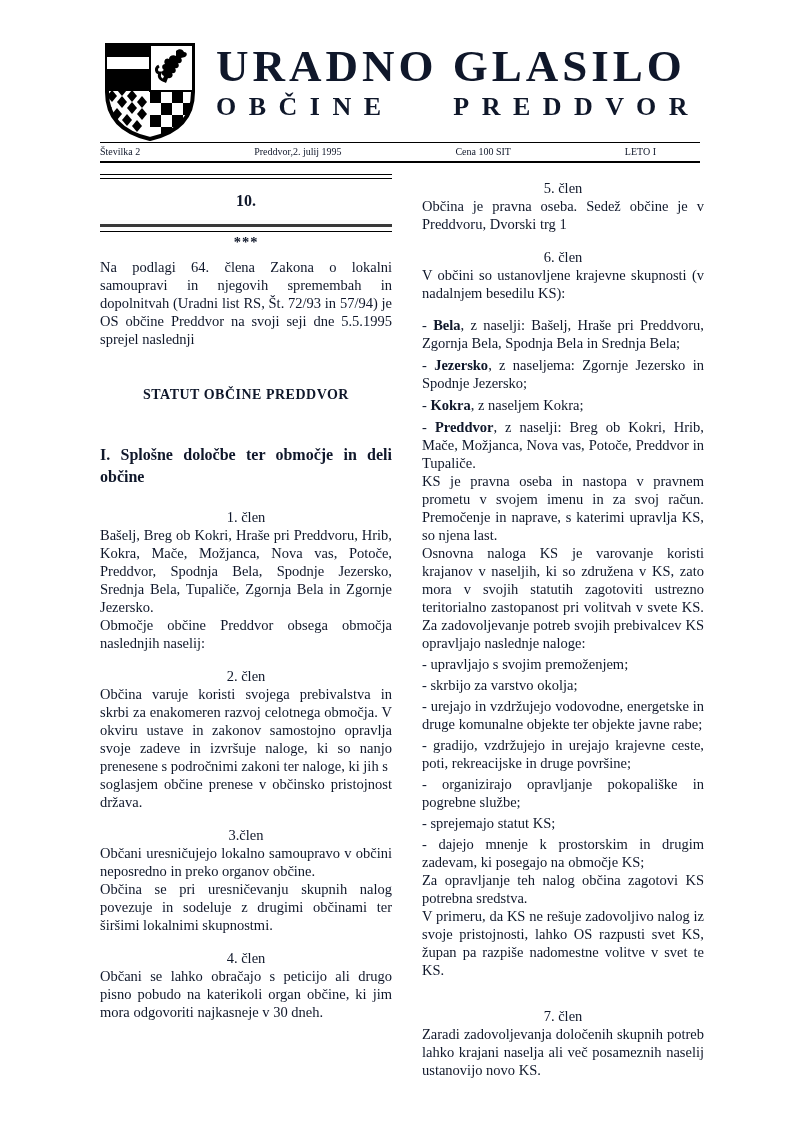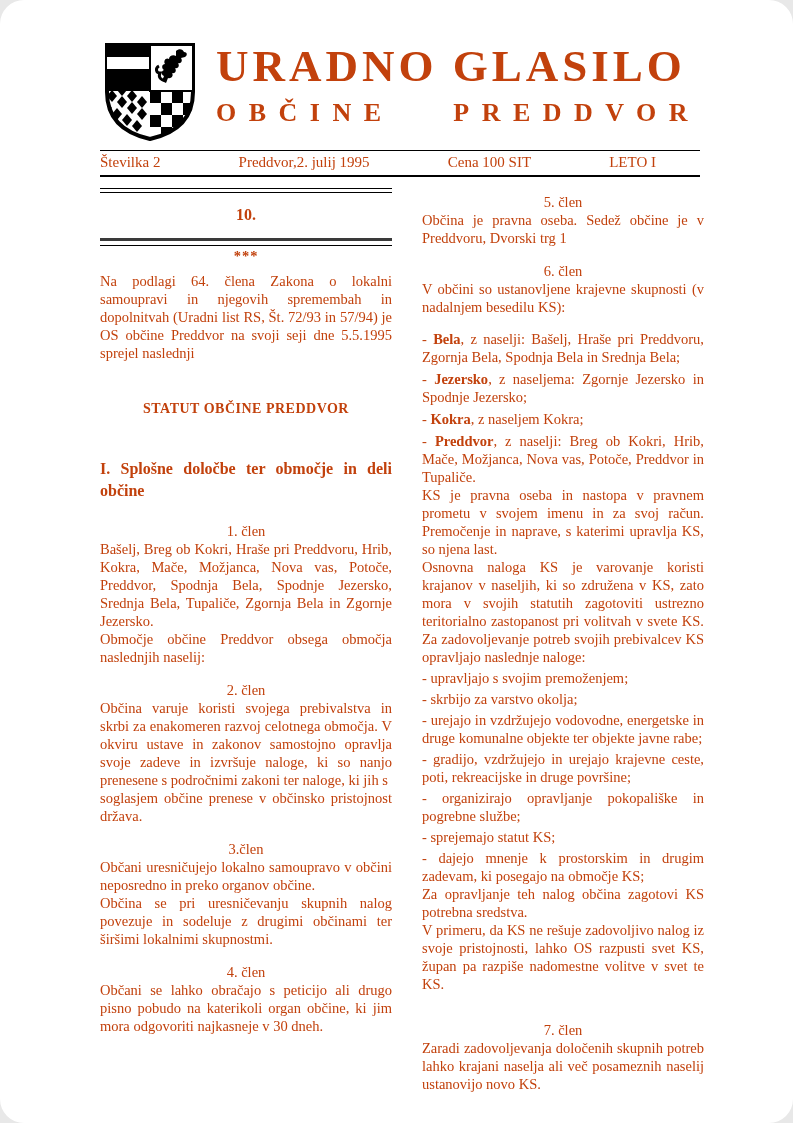--- a/index.html
+++ b/index.html
@@ -1,39 +1,38 @@
 <!DOCTYPE html>
 <html><head>
 <meta charset="utf-8">
 <style>
   html,body{margin:0;padding:0;background:#e8e8e8;}
   .page{
-    width:793px;height:1123px;background:#ffffff;color:#c2410c;
+    width:793px;height:1123px;background:#ffffff;color:#0f172a;
     font-family:"Liberation Serif","DejaVu Serif",serif;
     position:relative;overflow:hidden;box-sizing:border-box;
     padding:40px 93px 0 100px;
-    border-radius:24px;
   }
   
   .mast-top{display:flex;align-items:flex-start;gap:16px;}
   .coa{width:100px;height:102px;flex:0 0 auto;}
   .mast-titles{flex:1;padding-top:2px;}
   .mast-title{
     font-size:45px;font-weight:bold;letter-spacing:4px;
     white-space:nowrap;line-height:1.1;
   }
   .mast-subtitle{
     display:flex;justify-content:space-between;
-    font-size:26px;font-weight:bold;margin-top:6px;
+    font-size:26px;font-weight:bold;
   }
   .mast-subtitle span{letter-spacing:0.48em;}
   .info-bar{
-    margin-top:8px;border-top:1px solid #000;border-bottom:2px solid #000;
+    border-top:1px solid #000;border-bottom:2px solid #000;
     display:flex;justify-content:space-between;align-items:center;
-    font-size:15px;padding:3px 0 4px 0;
+    font-size:10px;padding:3px 0 4px 0;
   }
   .info-bar .pad-end{padding-right:44px;}
   
   .content{display:flex;gap:30px;margin-top:11px;}
   .col{font-size:14.5px;line-height:18px;}
   .col-left{width:292px;flex:0 0 auto;}
   .col-right{width:282px;flex:0 0 auto;}
   .rule-double{height:3px;border-top:1px solid #000;border-bottom:1px solid #000;}
   .rule-double.thick{height:4px;border-top:3px solid #3a3a3a;border-bottom:1px solid #000;}
   .article-no{text-align:center;font-weight:bold;font-size:16px;margin:13px 0 14px 0;}

